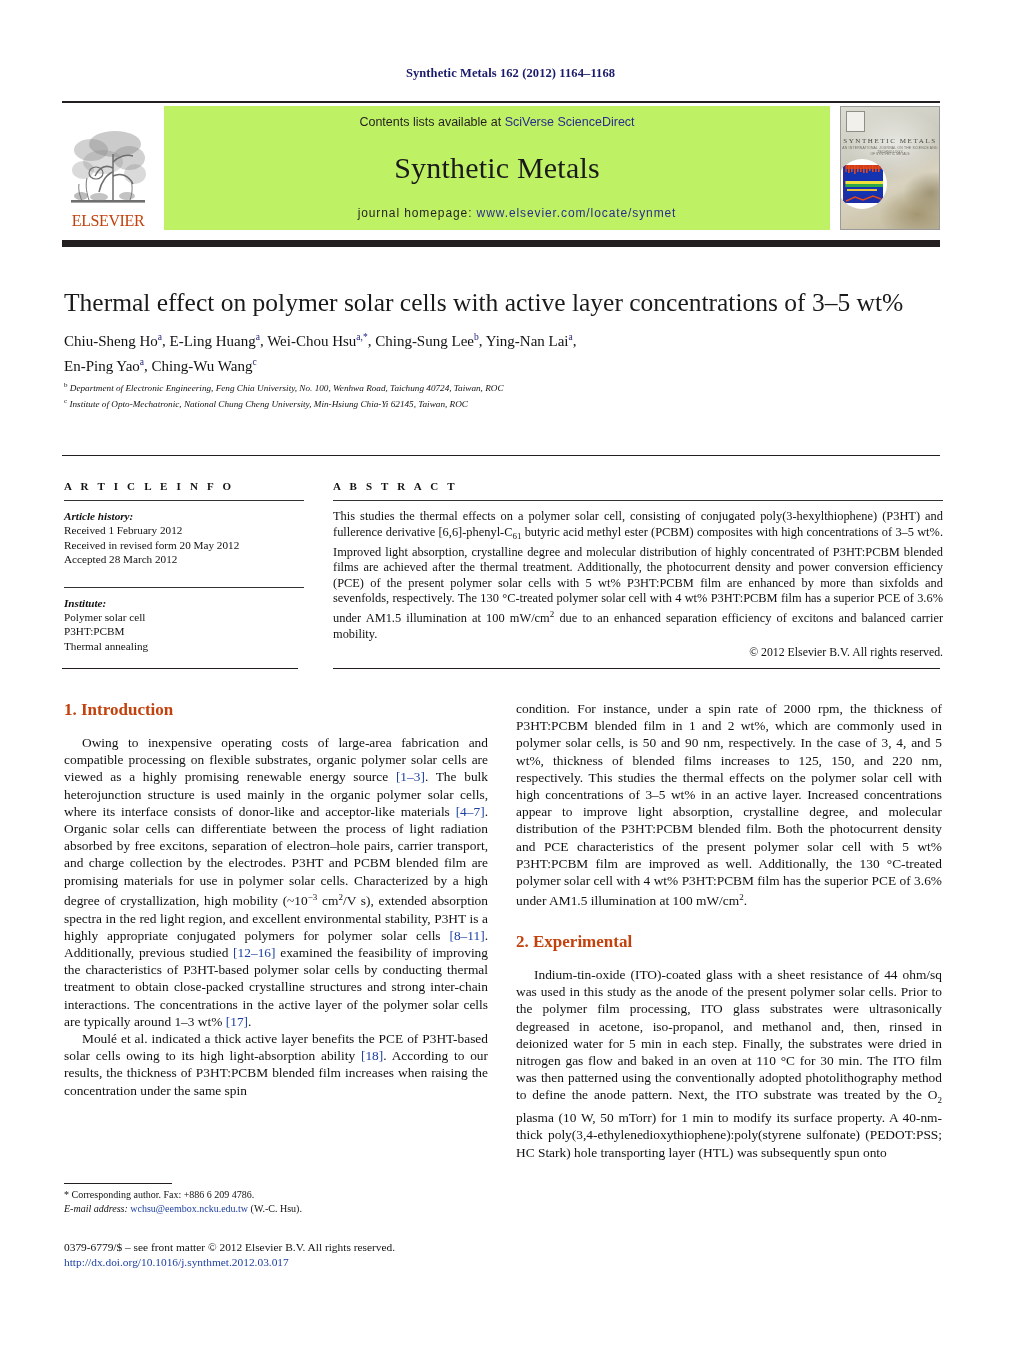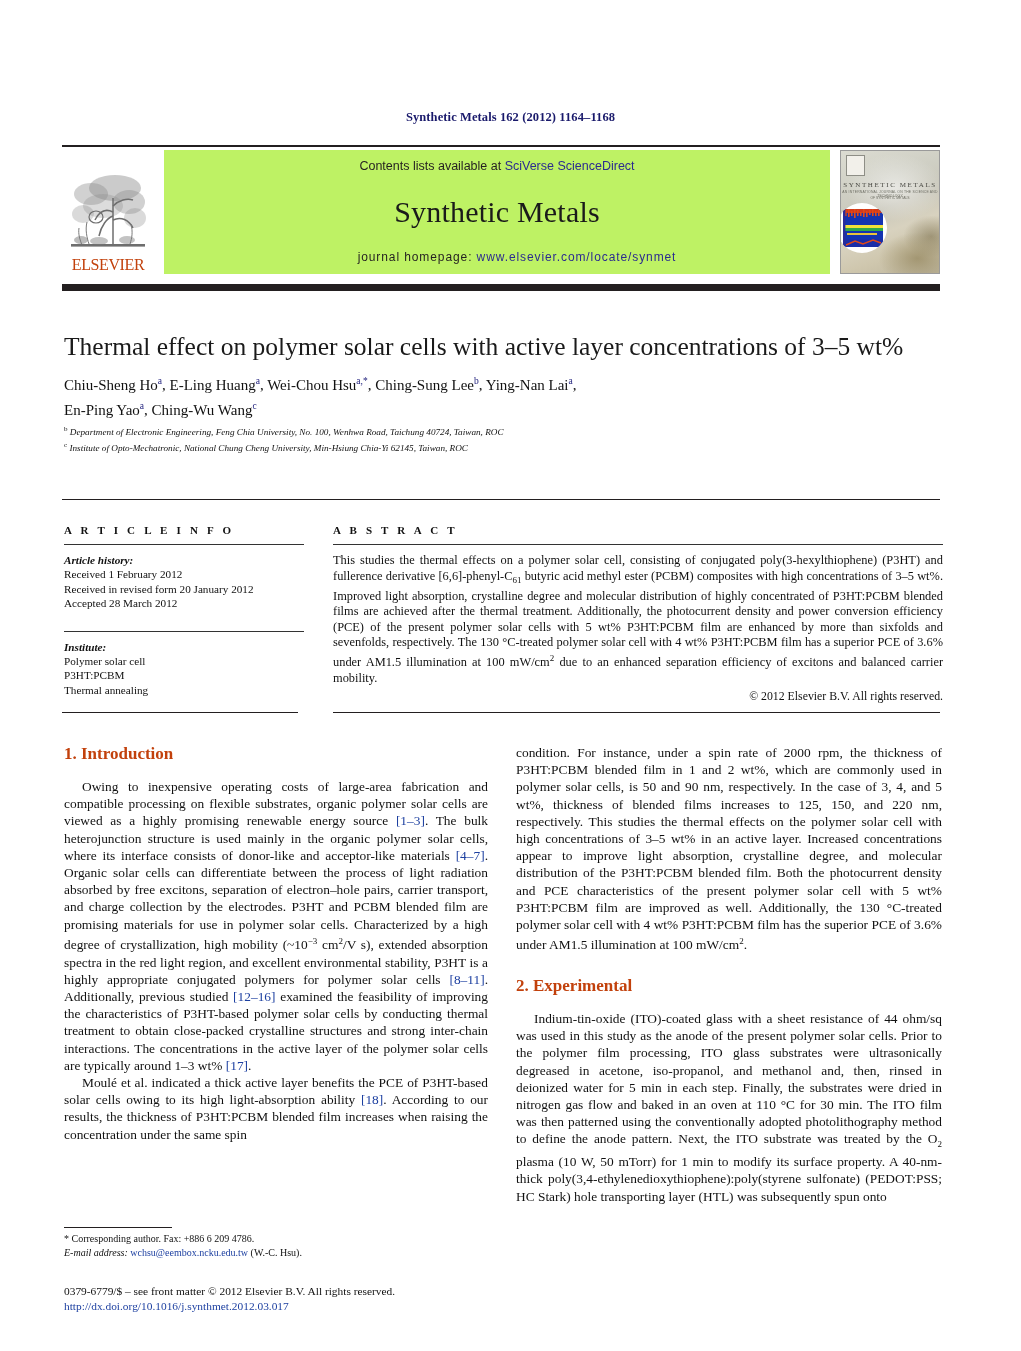--- a/index.html
+++ b/index.html
@@ -8,21 +8,21 @@
     background: #ffffff;
   }
   body {
     width: 1021px;
     height: 1351px;
     font-family: "Liberation Serif", serif;
     color: #000000;
     position: relative;
     overflow: hidden;
   }
-  .page { position: relative; width: 1021px; height: 1087px; margin-top: 44px; }
+  .page { position: relative; width: 1021px; height: 1087px; }
 
   
   .running-head {
     position: absolute;
     top: 66px; left: 0; width: 1021px;
     text-align: center;
     font-family: "Liberation Serif", serif;
     font-weight: bold;
     font-size: 12.5px;
     color: #19196b;
@@ -381,21 +381,21 @@
   </div>
 
   <div class="block-rule-top"></div>
 
   <div class="info-col">
     <div class="sechead">A R T I C L E   I N F O</div>
     <div class="thin-rule"></div>
     <div class="info-body">
       <div class="ih">Article history:</div>
       <div>Received 1 February 2012</div>
-      <div>Received in revised form 20 January 2012</div>
+      <div>Received in revised form 20 May 2012</div>
       <div>Accepted 28 March 2012</div>
     </div>
     <div class="info-gap"></div>
     <div class="thin-rule"></div>
     <div class="info-body">
       <div class="ih">Institute:</div>
       <div>Polymer solar cell</div>
       <div>P3HT:PCBM</div>
       <div>Thermal annealing</div>
     </div>

